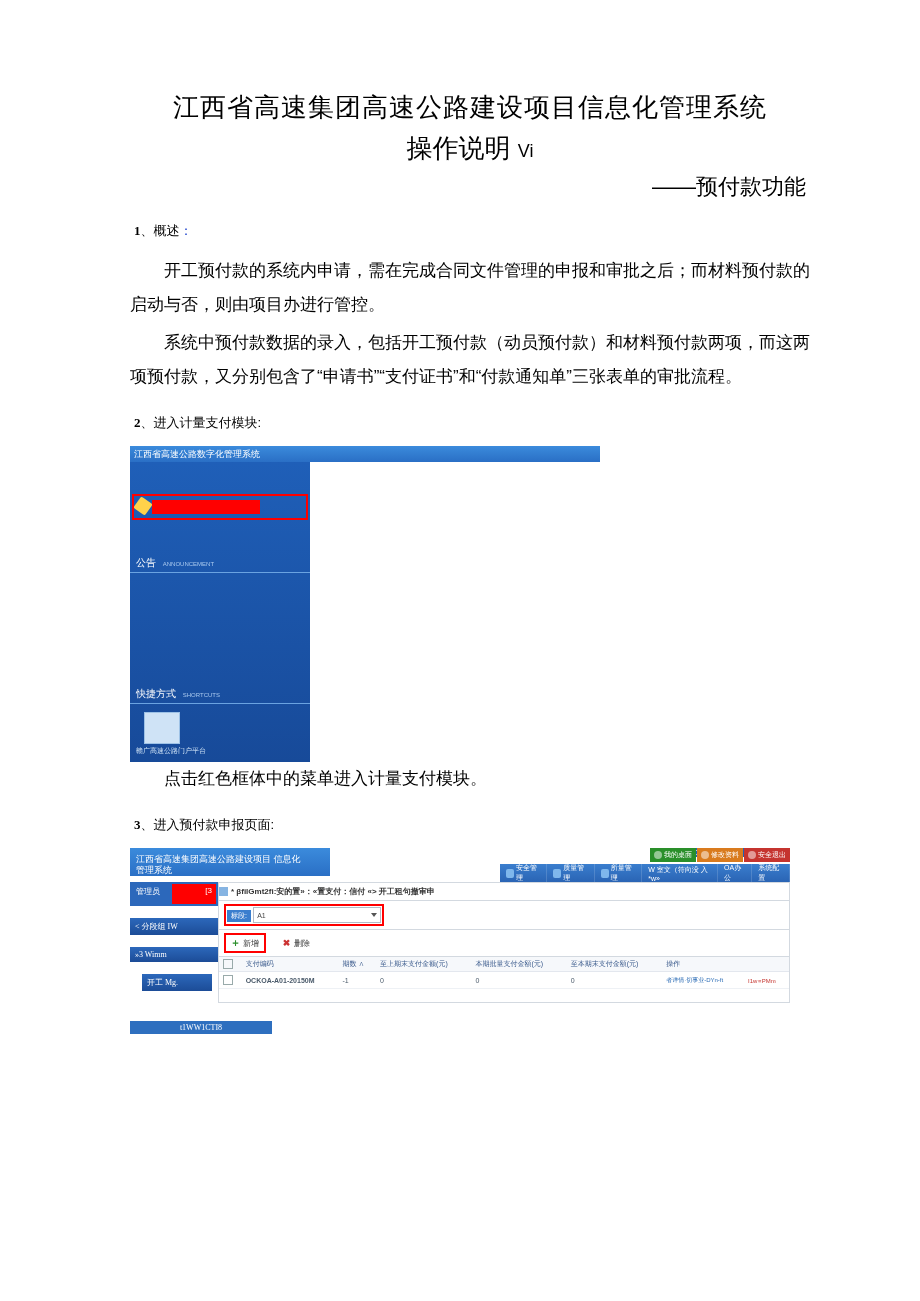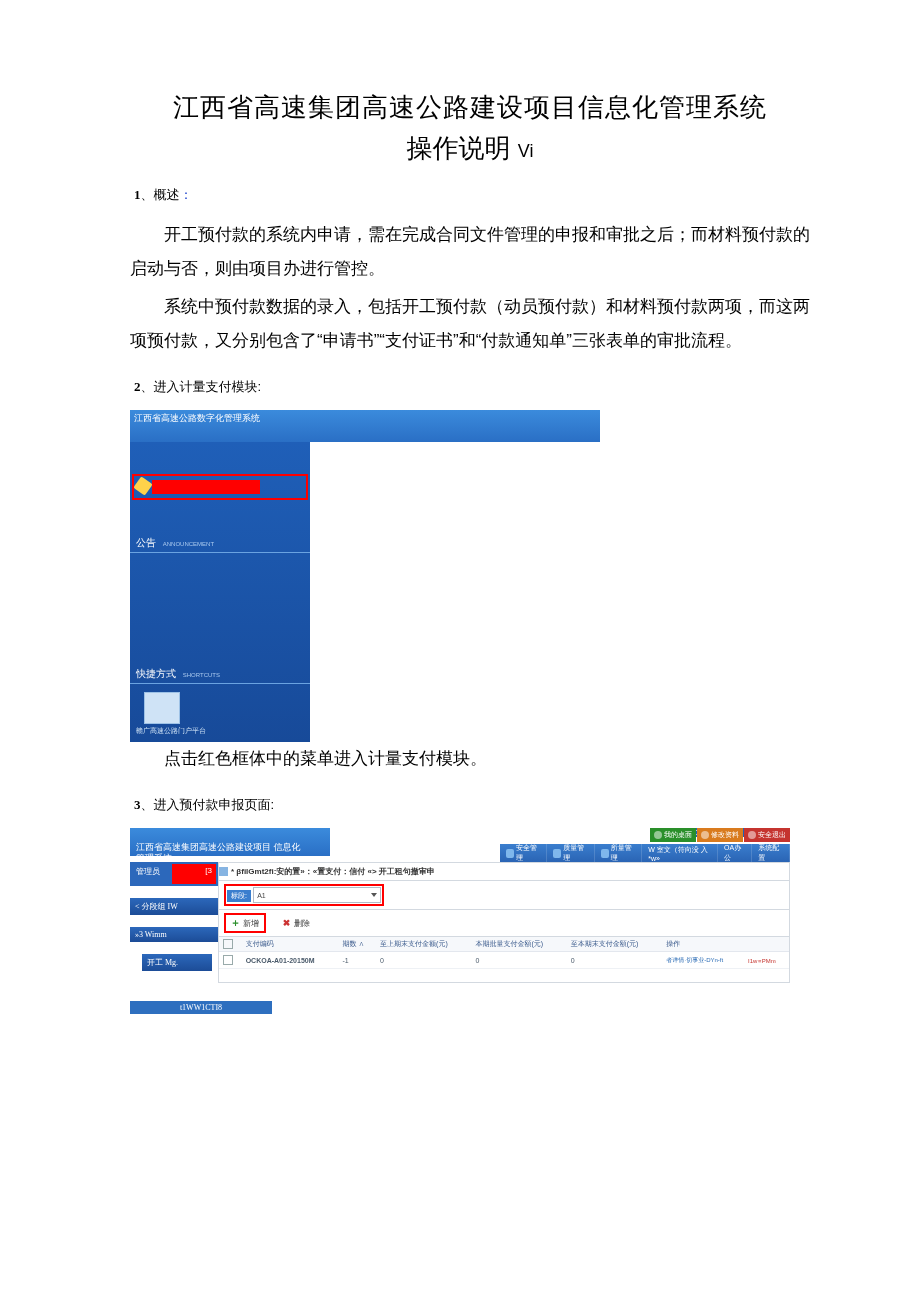--- a/index.html
+++ b/index.html
@@ -60,21 +60,21 @@
     margin: 0 0 10px 0;
   }
 
   
   .shot1 {
     width: 470px;
     position: relative;
     font-family: "Microsoft YaHei", sans-serif;
   }
   .shot1 .topbar {
-    height: 32px;
+    height: 16px;
     font-size: 9px;
     color: #fff;
     background: linear-gradient(to bottom, #3b8bdc, #2a6fc5);
     padding: 0 4px;
     line-height: 16px;
   }
   .shot1 .split {
     display: flex;
   }
   .shot1 .sidebar {
@@ -175,21 +175,21 @@
     display: flex;
     align-items: flex-start;
     background: #fff;
     height: 34px;
   }
   .shot2 .logo2 {
     background: linear-gradient(to bottom, #3b8bdc, #2a6fc5);
     color: #fff;
     font-size: 9px;
     line-height: 1.2;
-    padding: 14px 6px;
+    padding: 6px 6px;
     width: 200px;
     height: 28px;
     box-sizing: border-box;
   }
   .shot2 .nav2 {
     flex: 1;
     position: relative;
     height: 34px;
   }
   .shot2 .tag-blue {
@@ -383,20 +383,21 @@
 </head>
 <body>
 
 <div class="page">
 
   <div class="title1">江西省高速集团高速公路建设项目信息化管理系统</div>
   <div class="title2">
     <span>操作说明</span>
     <span class="sub">Vi</span>
   </div>
+  <div class="subtitle">——预付款功能</div>
 
   <div class="h">
     <span class="h-num">1</span><span>、概述</span><span class="colon">：</span>
   </div>
   <p class="p">开工预付款的系统内申请，需在完成合同文件管理的申报和审批之后；而材料预付款的启动与否，则由项目办进行管控。</p>
   <p class="p">系统中预付款数据的录入，包括开工预付款（动员预付款）和材料预付款两项，而这两项预付款，又分别包含了“申请书”“支付证书”和“付款通知单”三张表单的审批流程。</p>
 
   <div class="h">
     <span class="h-num">2</span><span>、进入计量支付模块</span><span>:</span>
   </div>

